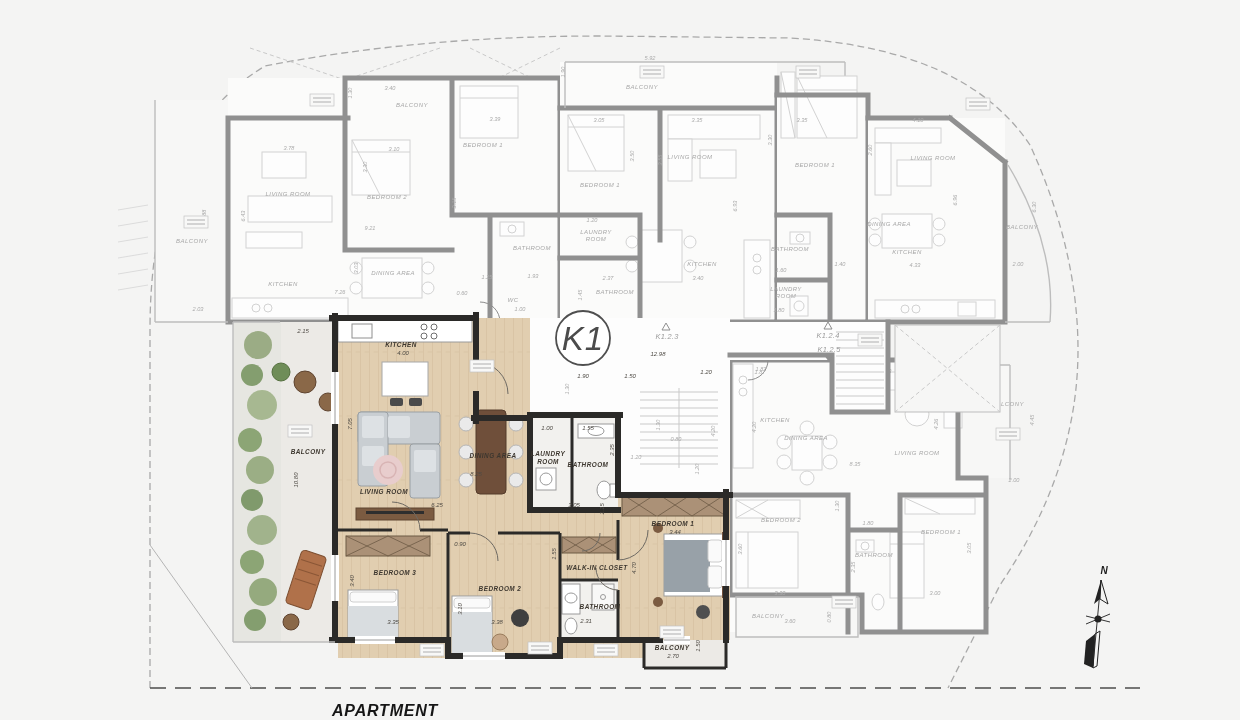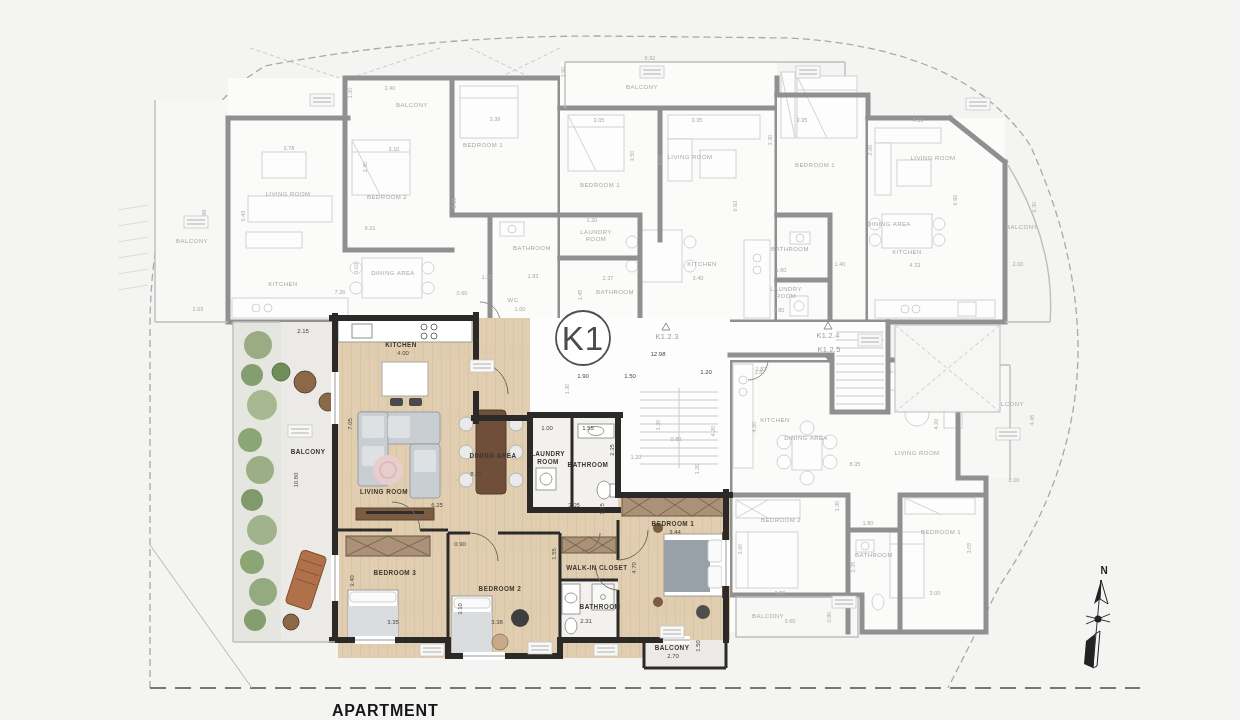--- a/index.html
+++ b/index.html
@@ -1,16 +1,16 @@
 <!DOCTYPE html>
 <html><head>
 <meta charset="utf-8">
 <style>
   html,body{margin:0;padding:0;background:#f4f4f3;}
-  .stage{width:1240px;height:720px;position:relative;background:#f4f4f3;overflow:hidden;}
+  .stage{width:1240px;height:720px;position:relative;background:#f4f4f3;overflow:hidden;font-style:italic;}
   svg{font-family:"Liberation Sans",sans-serif;display:block;}
   
   .rg{fill:#a7a7a7;font-size:6px;letter-spacing:.45px;text-anchor:middle;}
   .dg{fill:#ababab;font-size:5.6px;text-anchor:middle;}
   
   .rk{fill:#3d372f;font-size:6.4px;font-weight:700;letter-spacing:.45px;text-anchor:middle;}
   .dk{fill:#4e4a44;font-size:6px;text-anchor:middle;}
   .stairlbl{fill:#9a9a9a;font-size:7.4px;text-anchor:middle;letter-spacing:.3px;}
   .stairlblb{fill:#2e2c29;font-size:7.8px;font-weight:700;text-anchor:middle;letter-spacing:.3px;}
   .badge{fill:#4b4b4b;font-size:33px;letter-spacing:1px;text-anchor:middle;}

